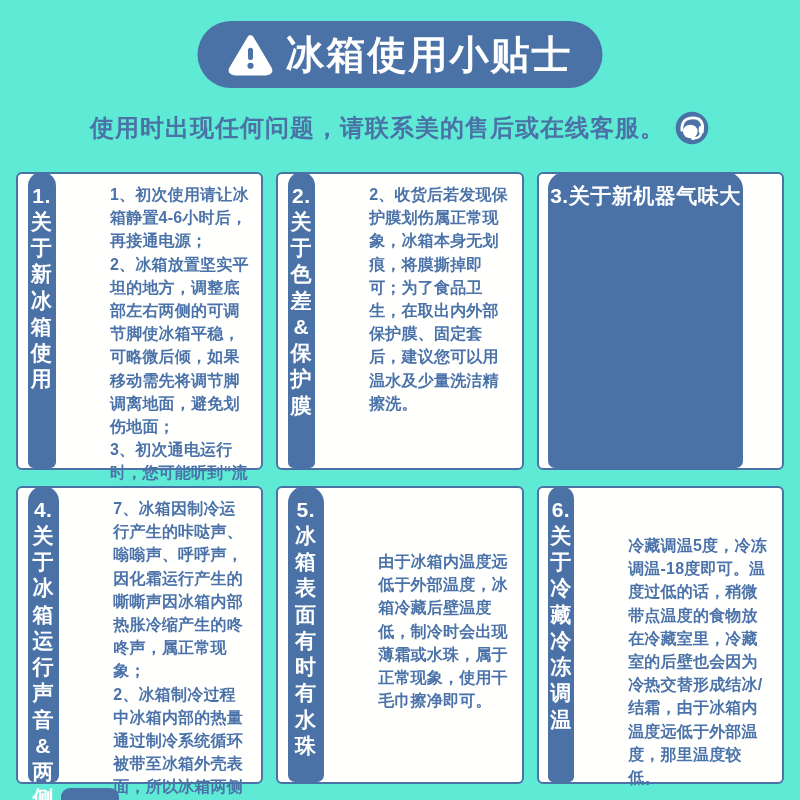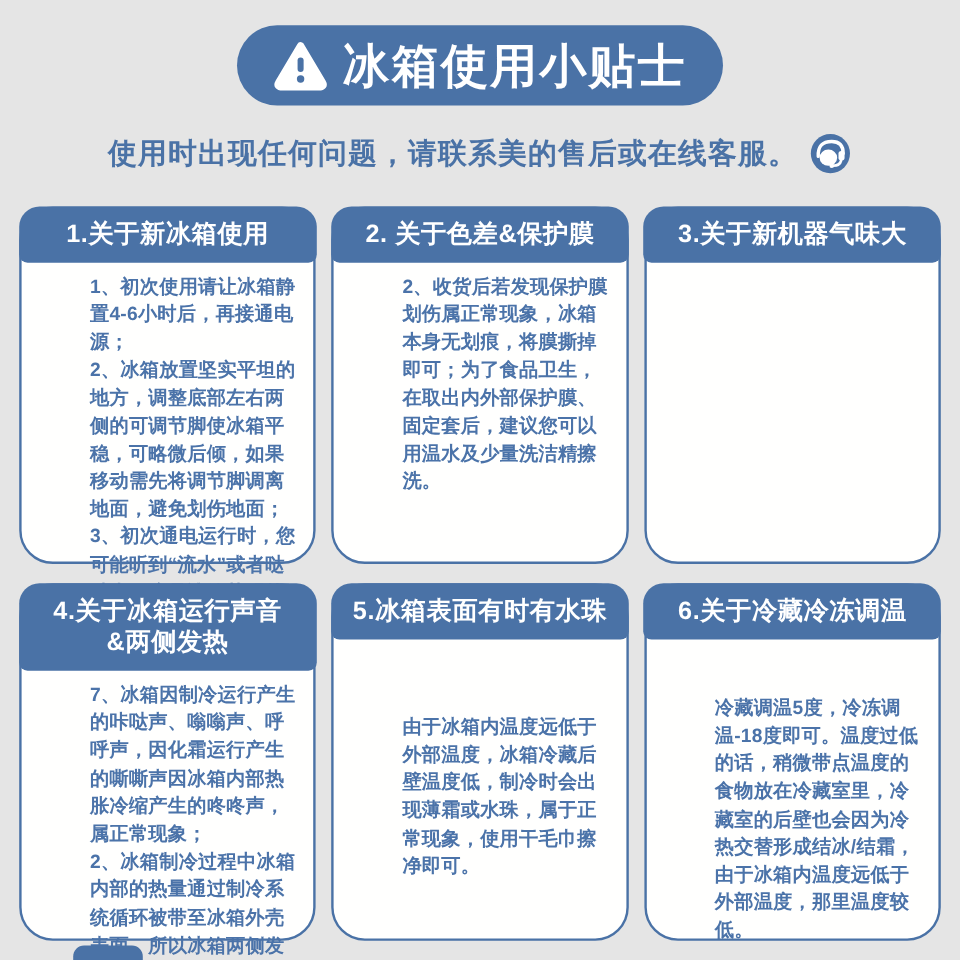--- a/index.html
+++ b/index.html
@@ -1,20 +1,20 @@
 <!DOCTYPE html>
 <html><head>
 <meta charset="utf-8">
 <style>
   * { margin:0; padding:0; box-sizing:border-box; }
   html,body { width:800px; }
   body { font-family:"Liberation Sans","DejaVu Sans",sans-serif; }
   .page {
     position:relative; width:800px; height:800px;
-    background:#e5e5e5; overflow:hidden;
+    background:#5eead4; overflow:hidden;
   }
   
   .banner {
     position:absolute; left:50%; transform:translateX(-50%);
     top:21px; height:67px;
     background:#4a72a6; border-radius:34px;
     display:flex; align-items:center; gap:12px;
     padding:0 30px;
   }
   .banner-title {
@@ -33,22 +33,22 @@
   .service-icon { width:36px; height:36px; flex:0 0 auto; }
   
   .cards {
     position:absolute; top:172px; left:16px; width:768px;
     display:grid; grid-template-columns:repeat(3,1fr);
     gap:16px 13px; grid-auto-rows:298px;
   }
   .card {
     background:#fffffe;
     border:2.5px solid #4a72a6;
-    border-radius:28px;
-    display:flex; flex-direction:column;
+    border-radius:6px;
+    display:flex; flex-direction:row;padding-left:12px;
   }
   .card-header {
     margin:-2.5px -2.5px 0 -2.5px;
     background:#4a72a6; color:#ffffff;
     font-size:21px; font-weight:800; letter-spacing:0.5px;
     text-align:center; padding:11px 2px 10px;
     border-radius:17px 17px 7px 7px;
     white-space:pre-line; line-height:1.25;
   }
   .card-body {

